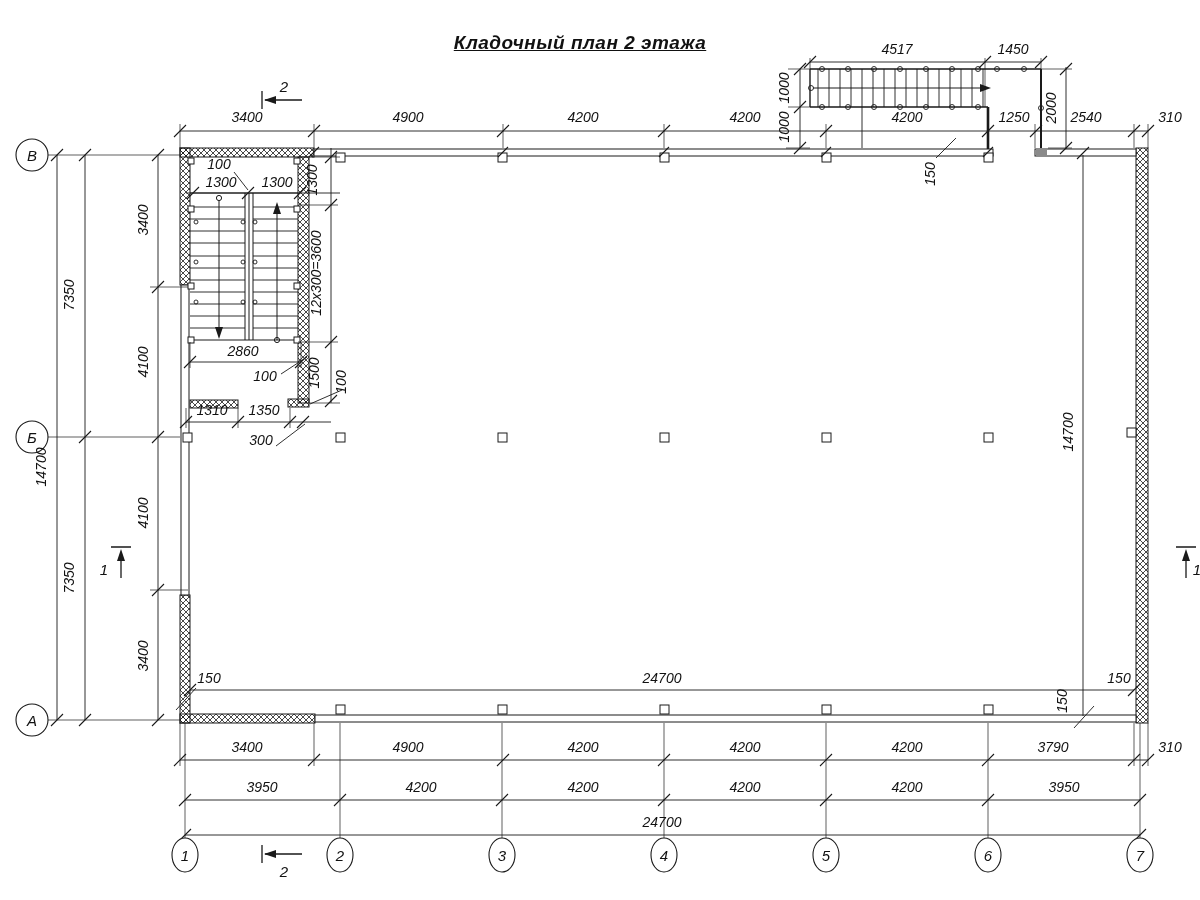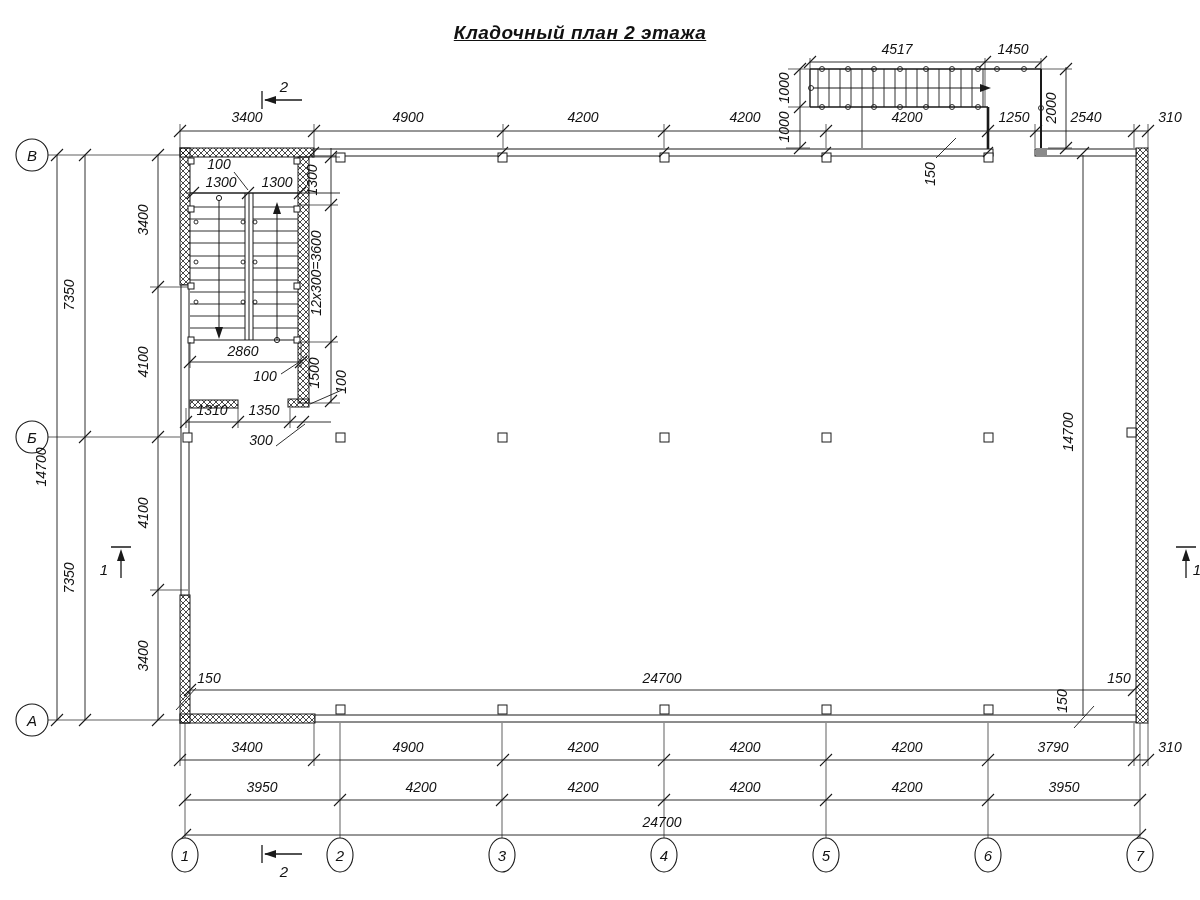--- a/index.html
+++ b/index.html
@@ -1,19 +1,19 @@
 <!DOCTYPE html>
 <html><head>
 <meta charset="utf-8">
 <style>
   html,body{margin:0;padding:0;background:#e8e8e8;}
   .stage{position:relative;width:1200px;height:900px;background:#ffffff;overflow:hidden;
          font-family:"Liberation Sans",sans-serif;}
   .stage svg{position:absolute;left:0;top:0;}
-  .title{position:absolute;left:380px;top:22px;width:400px;text-align:center;
+  .title{position:absolute;left:380px;top:32px;width:400px;text-align:center;
          font-size:19px;font-style:italic;font-weight:bold;color:#111;
          text-decoration:underline;letter-spacing:.5px;}
   text{font-family:"Liberation Sans",sans-serif;font-style:italic;fill:#111;}
   text.dim{font-size:14px;text-anchor:middle;}
   text.axis{font-size:15px;text-anchor:middle;}
   .ln{stroke:#1a1a1a;fill:none;}
   .wall-hatch{fill:url(#hatch);stroke:#1a1a1a;stroke-width:1;}
   .wall-thin{fill:#ffffff;stroke:#1a1a1a;stroke-width:1;}
   .pil{fill:#ffffff;stroke:#1a1a1a;stroke-width:1;}
   .bubble{fill:#ffffff;stroke:#1a1a1a;stroke-width:1.1;}

